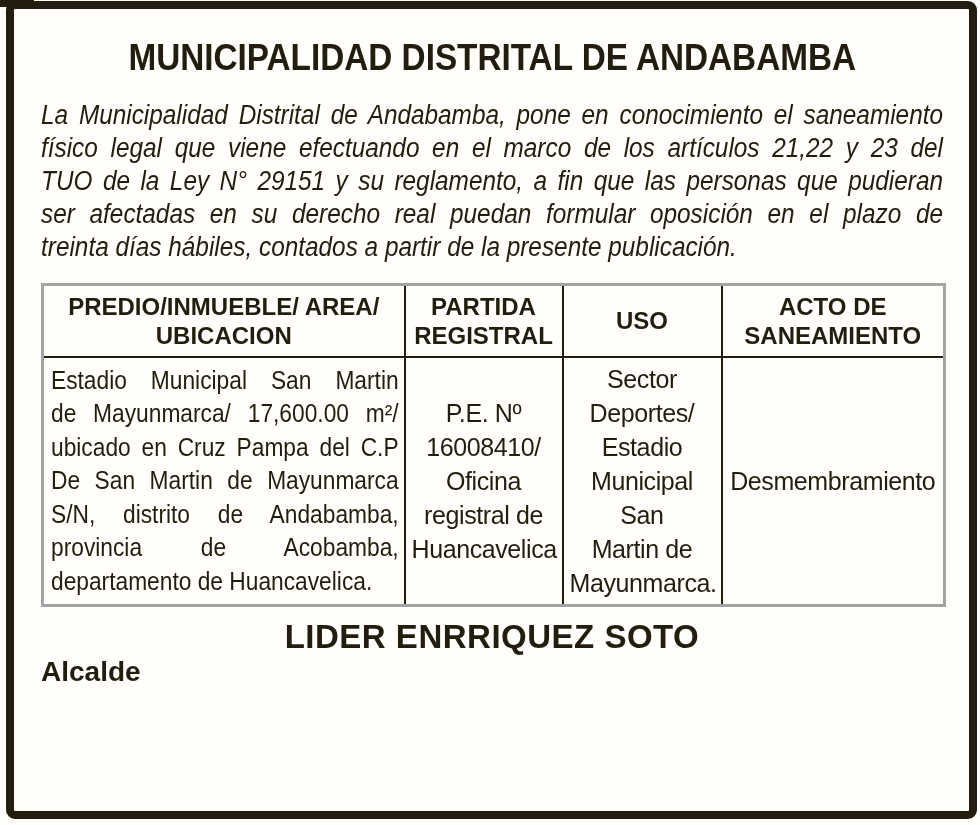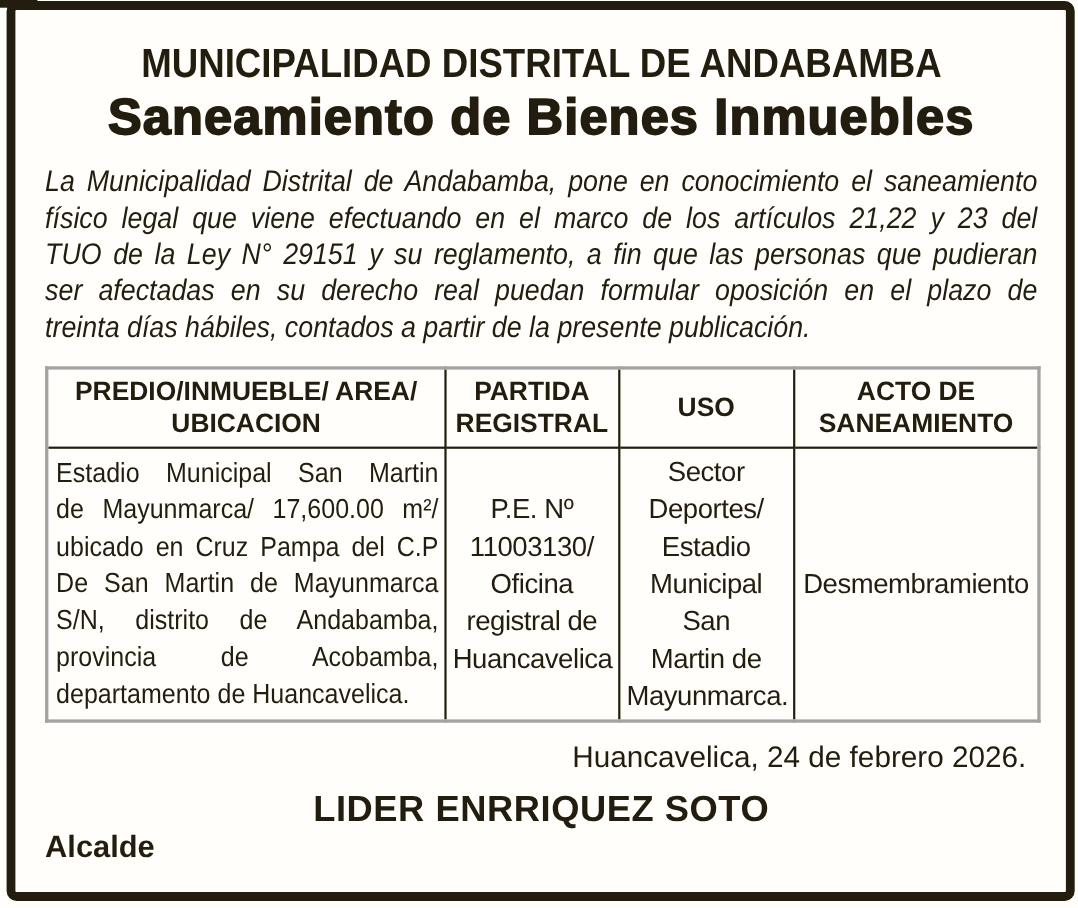--- a/index.html
+++ b/index.html
@@ -71,21 +71,20 @@
 </style>
 </head>
 <body>
 
 <div class="top-strip"></div>
 
 <div class="frame">
 
   <h1 class="title1"><span class="scale-x">MUNICIPALIDAD DISTRITAL DE ANDABAMBA</span></h1>
 
-  <h2 class="title2">Saneamiento de Bienes Inmuebles</h2>
 
   <div class="para">
     <div class="hscale">
         <div class="jline">La Municipalidad Distrital de Andabamba, pone en conocimiento el saneamiento</div>
         <div class="jline">físico legal que viene efectuando en el marco de los artículos 21,22 y 23 del</div>
         <div class="jline">TUO de la Ley N° 29151 y su reglamento, a fin que las personas que pudieran</div>
         <div class="jline">ser afectadas en su derecho real puedan formular oposición en el plazo de</div>
         <div class="jline">treinta días hábiles, contados a partir de la presente publicación.</div>
       </div>
   </div>
@@ -115,35 +114,34 @@
               <div class="jline">Estadio Municipal San Martin</div>
               <div class="jline">de Mayunmarca/ 17,600.00 m²/</div>
               <div class="jline">ubicado en Cruz Pampa del C.P</div>
               <div class="jline">De San Martin de Mayunmarca</div>
               <div class="jline">S/N, distrito de Andabamba,</div>
               <div class="jline">provincia de Acobamba,</div>
               <div class="jline">departamento de Huancavelica.</div>
             </div>
         </td>
         <td class="center-cell">P.E. Nº
-11003130/
+16008410/
 Oficina
 registral de
 Huancavelica</td>
         <td class="center-cell">Sector
 Deportes/
 Estadio
 Municipal
 San
 Martin de
 Mayunmarca.</td>
         <td class="center-cell">Desmembramiento</td>
       </tr>
     </tbody>
   </table>
 
-  <div class="date-line">Huancavelica, 24 de febrero 2026.</div>
 
   <div class="sig-name">LIDER ENRRIQUEZ SOTO</div>
 
   <div class="sig-title">Alcalde</div>
 
 </div>
 
 </body></html>

